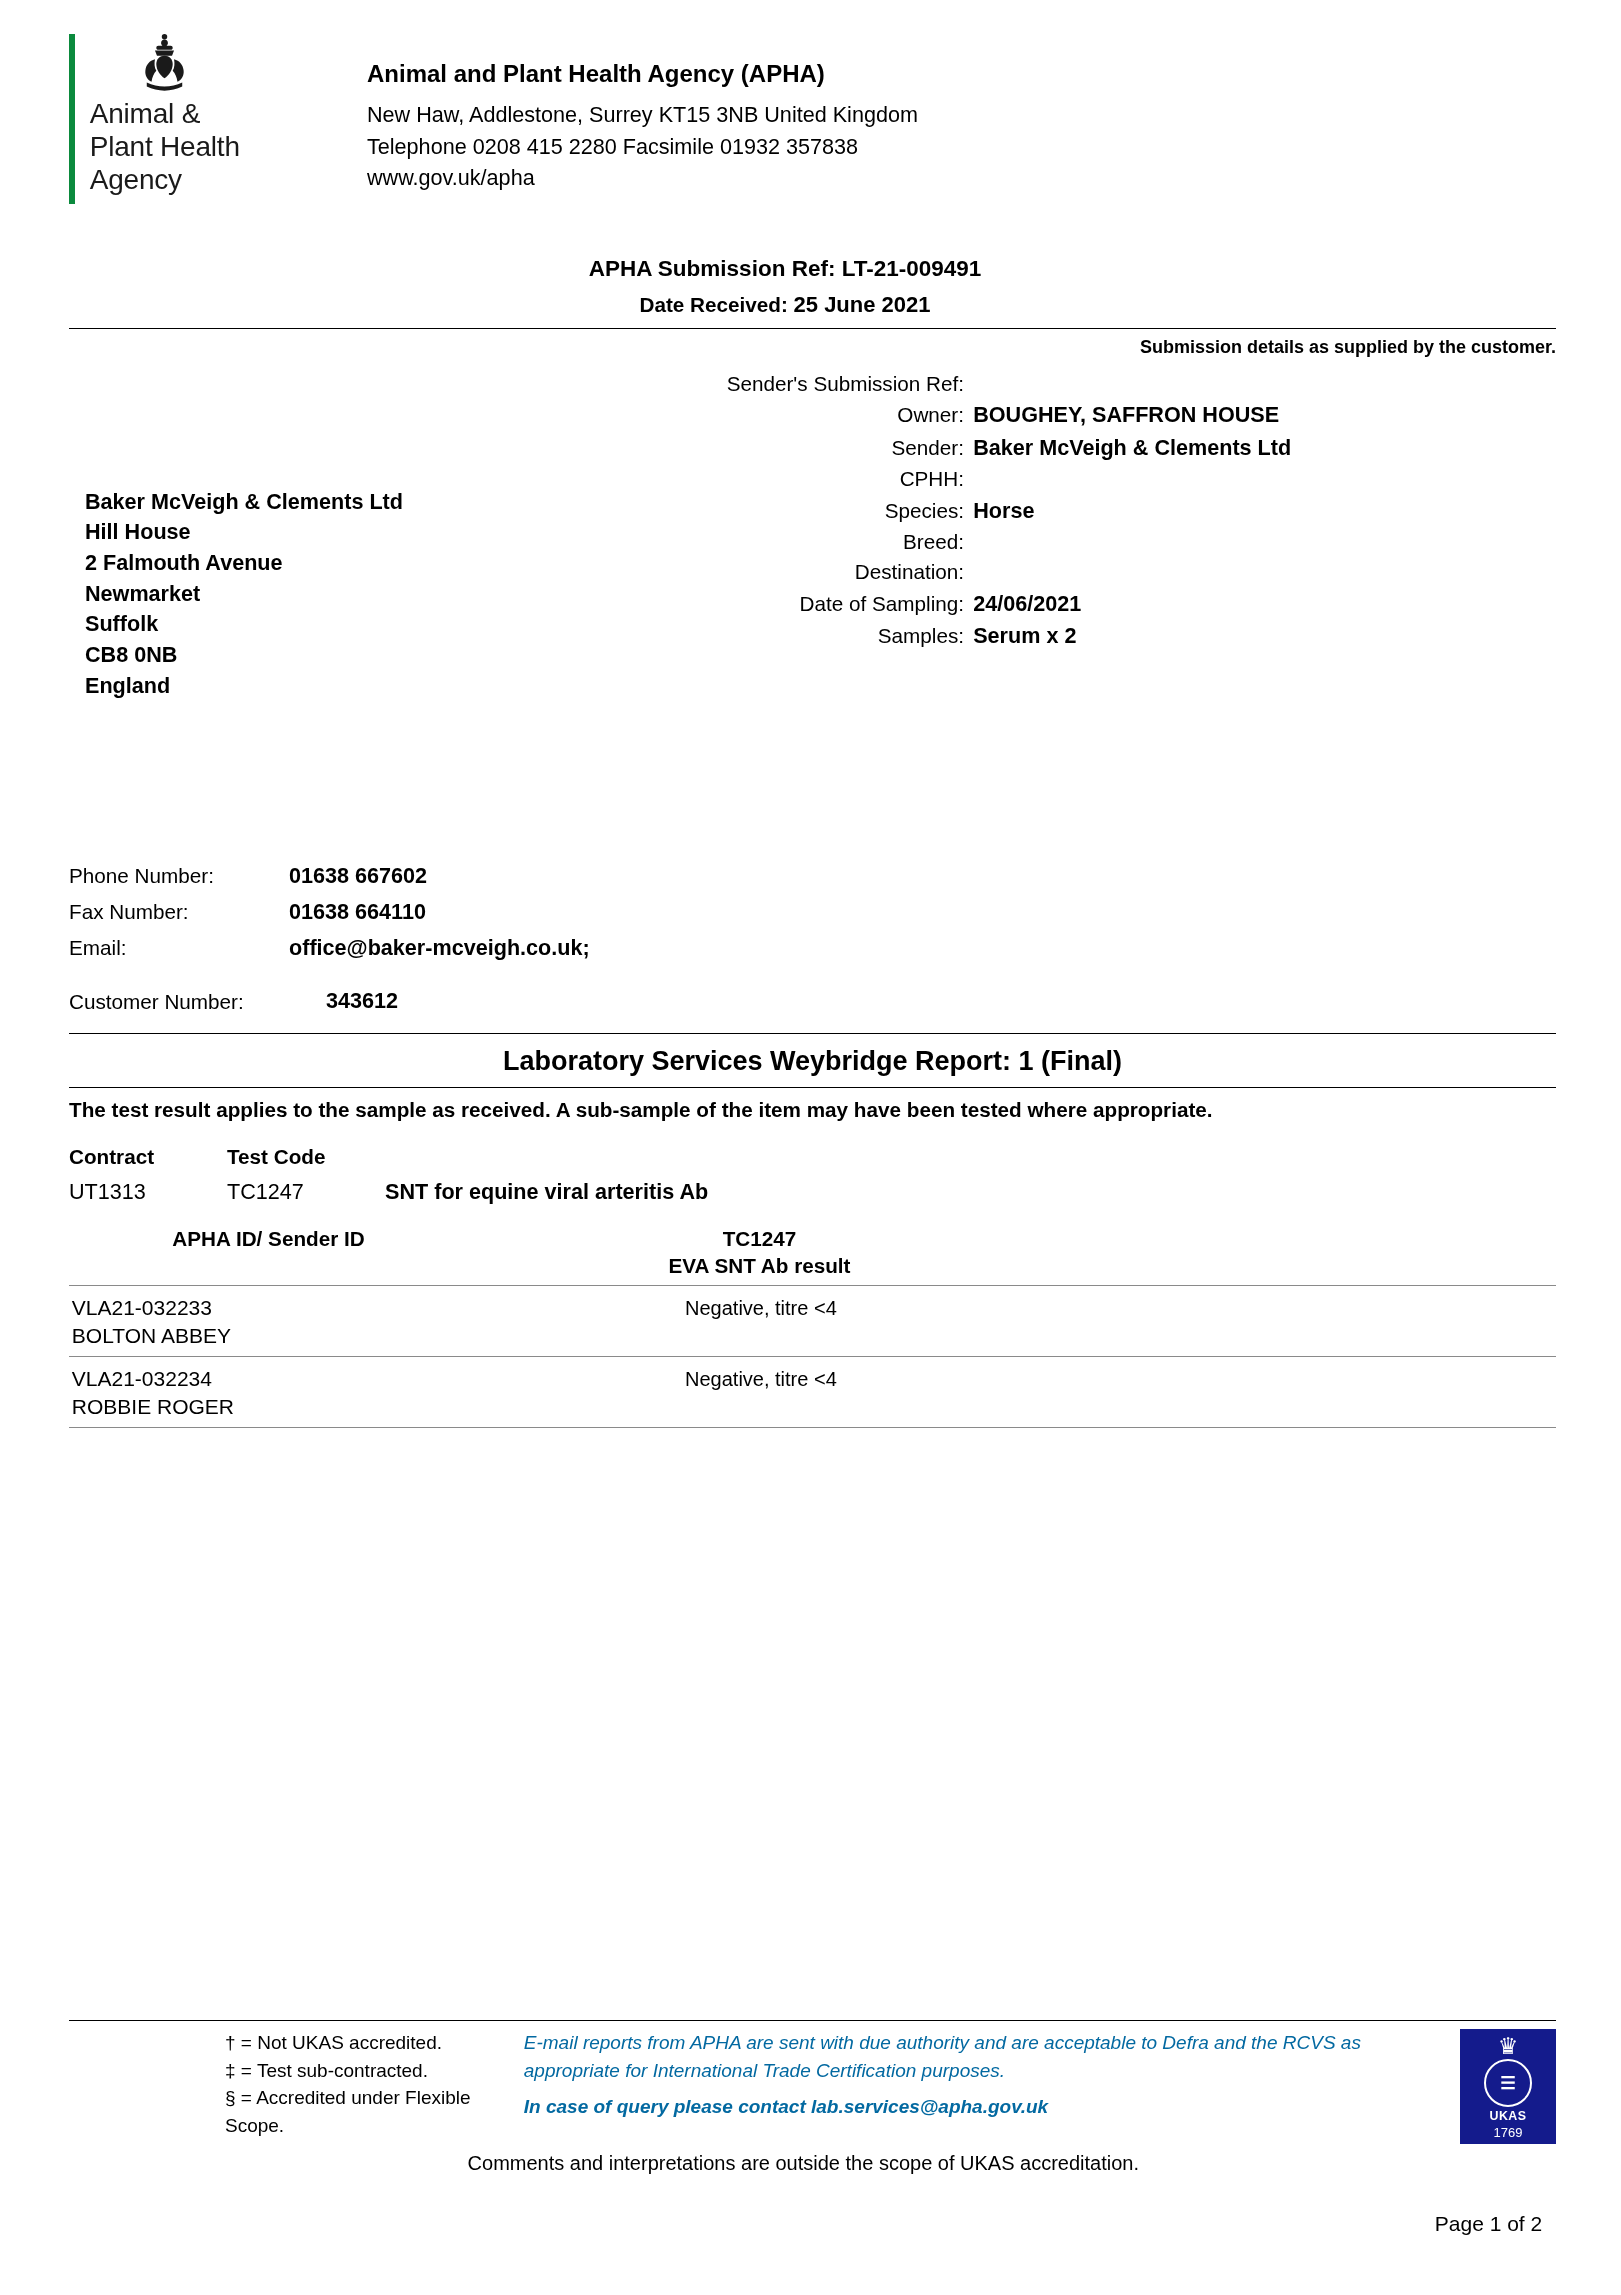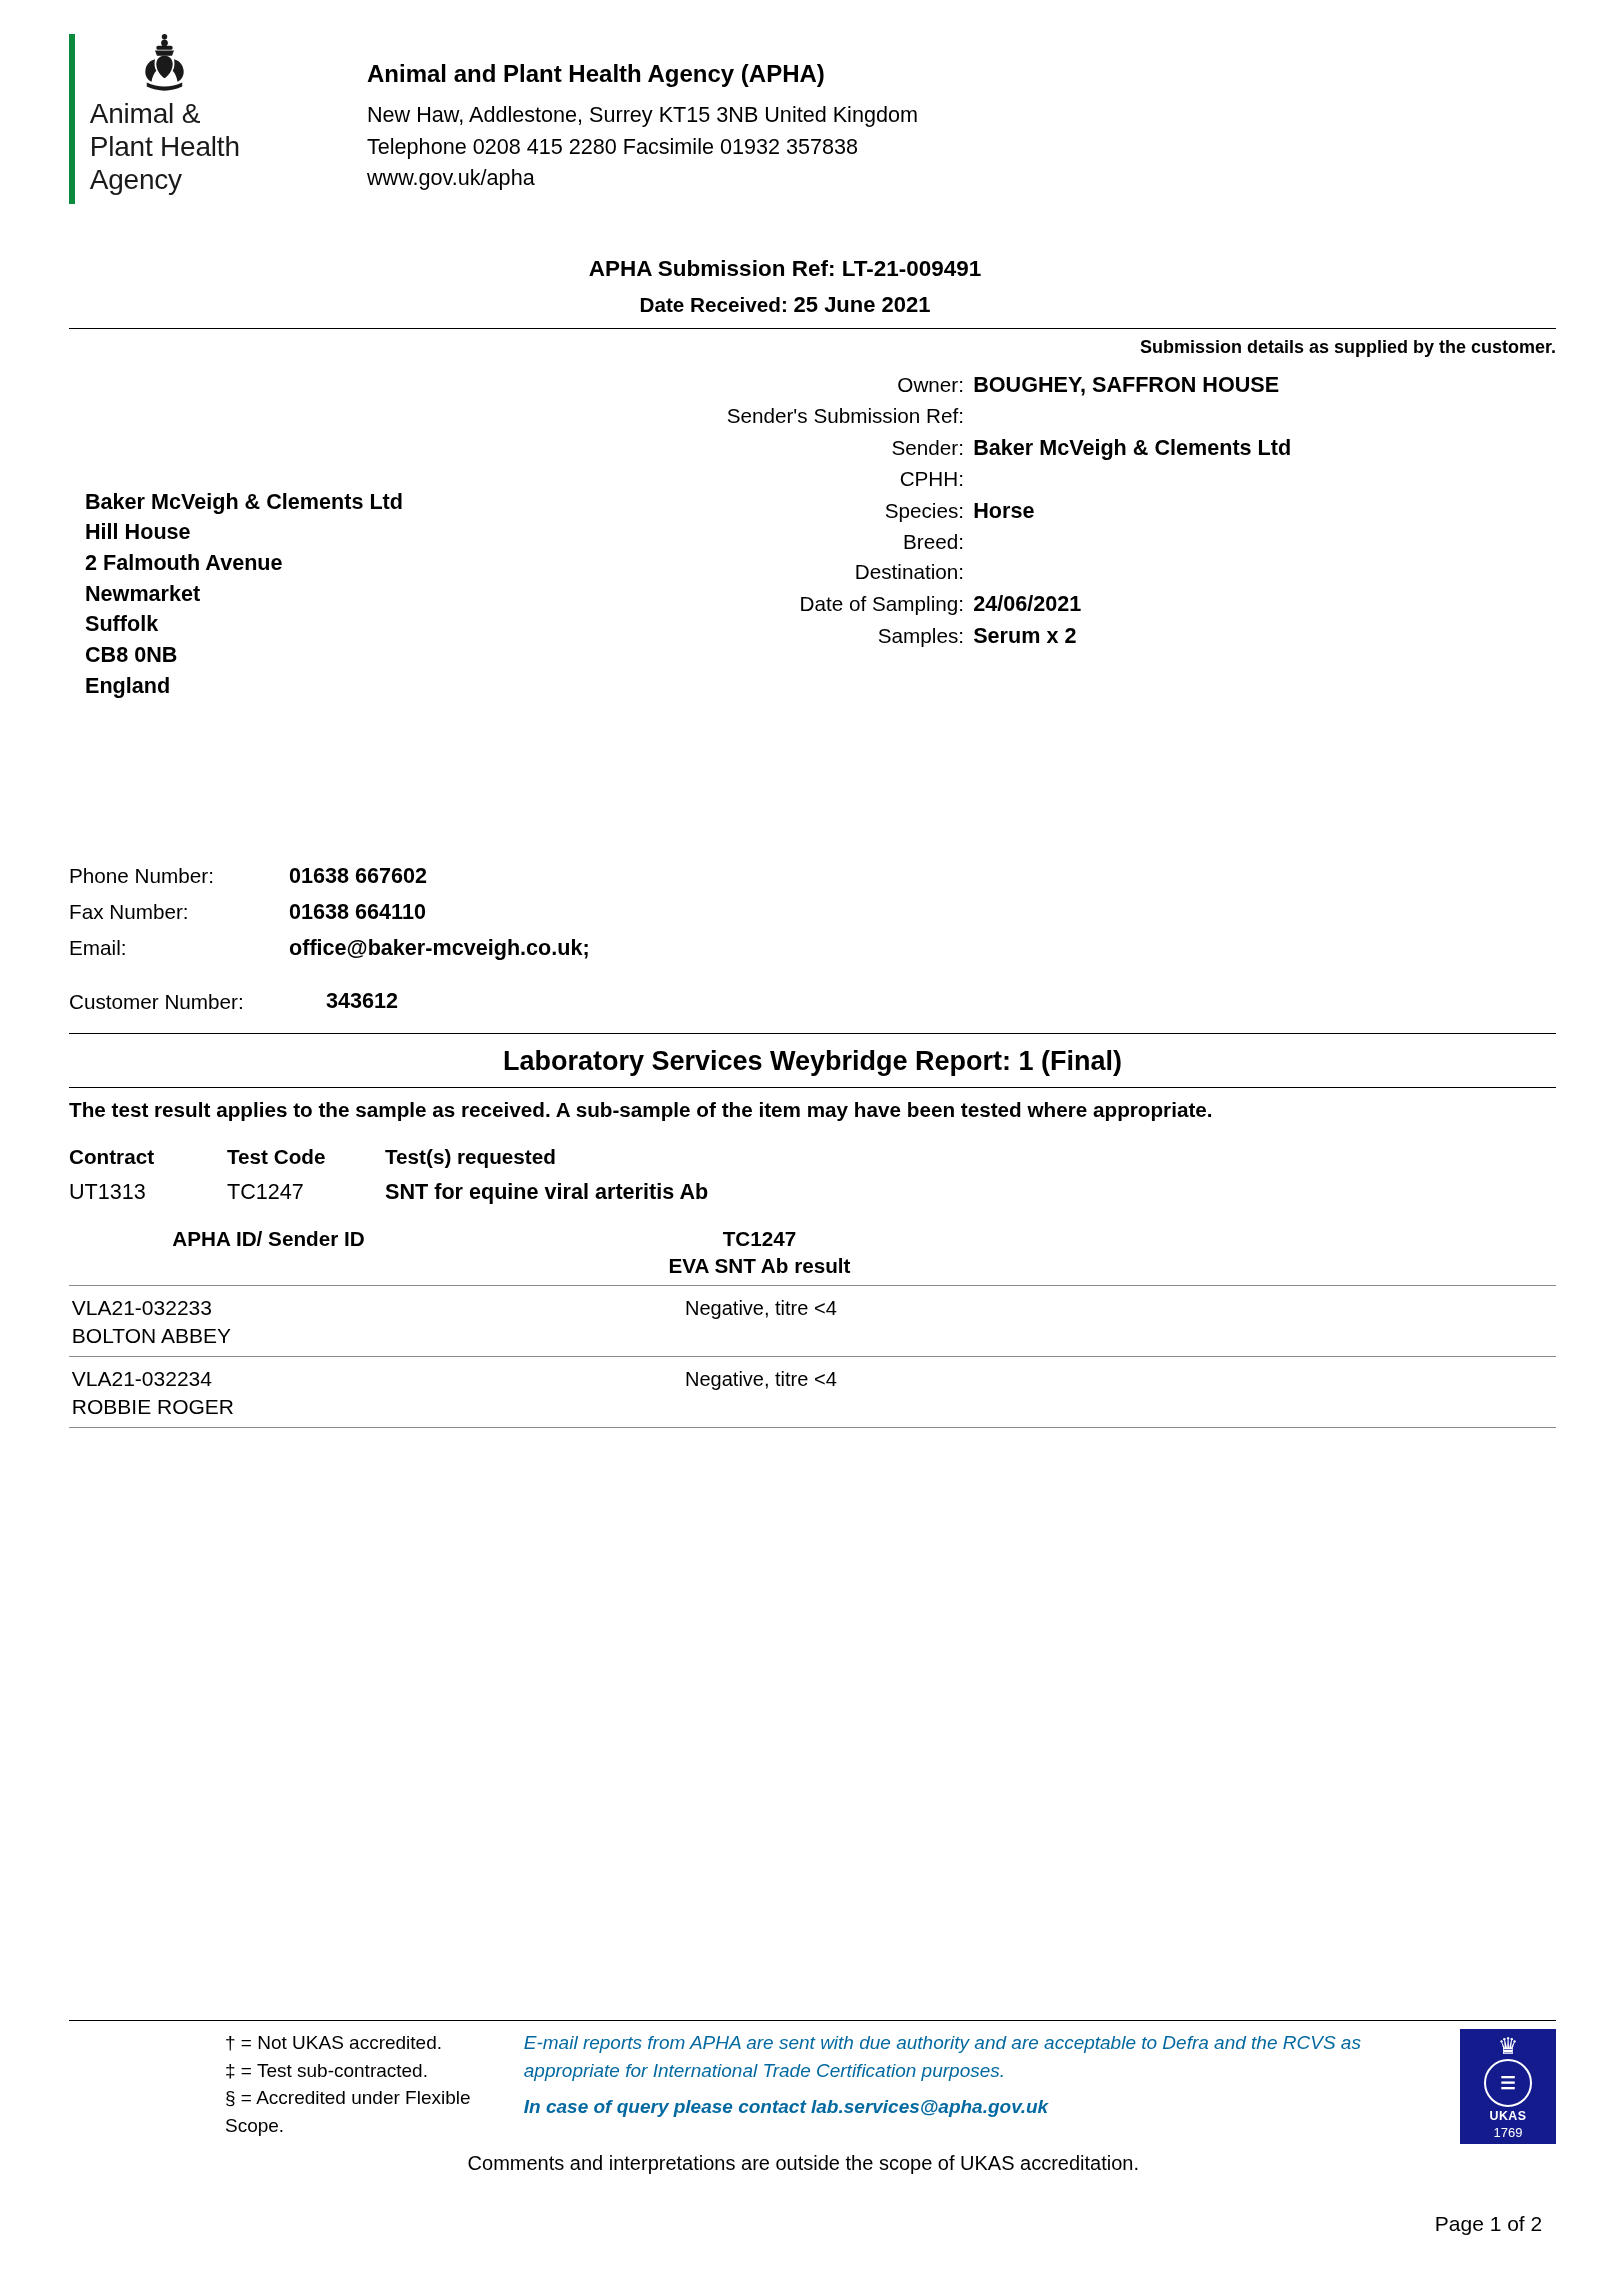--- a/index.html
+++ b/index.html
@@ -371,26 +371,26 @@
         <div>Hill House</div>
         <div>2 Falmouth Avenue</div>
         <div>Newmarket</div>
         <div>Suffolk</div>
         <div>CB8 0NB</div>
         <div>England</div>
       </div>
 
       <div class="kv">
         <div class="kv-row">
+          <div class="kv-label">Sender's Submission Ref:</div>
+          <div class="kv-value"></div>
+        </div>
+        <div class="kv-row">
           <div class="kv-label">Owner:</div>
           <div class="kv-value">BOUGHEY, SAFFRON HOUSE</div>
-        </div>
-        <div class="kv-row">
-          <div class="kv-label">Sender's Submission Ref:</div>
-          <div class="kv-value"></div>
         </div>
         <div class="kv-row">
           <div class="kv-label">Sender:</div>
           <div class="kv-value">Baker McVeigh &amp; Clements Ltd</div>
         </div>
         <div class="kv-row">
           <div class="kv-label">CPHH:</div>
           <div class="kv-value"></div>
         </div>
         <div class="kv-row">
@@ -439,21 +439,20 @@
 
     <div class="report-title">Laboratory Services Weybridge Report: 1 (Final)</div>
 
     <hr class="rule" style="margin:0">
 
     <div class="applies">The test result applies to the sample as received. A sub-sample of the item may have been tested where appropriate.</div>
 
     <div class="test-head">
       <div class="col-contract">Contract</div>
       <div class="col-testcode">Test Code</div>
-      <div class="col-requested">Test(s) requested</div>
     </div>
     <div class="test-row">
       <div class="col-contract">UT1313</div>
       <div class="col-testcode">TC1247</div>
       <div class="col-requested">SNT for equine viral arteritis Ab</div>
     </div>
 
     <div class="results">
       <div class="results-head">
         <div class="rh-id">APHA ID/ Sender ID</div>

